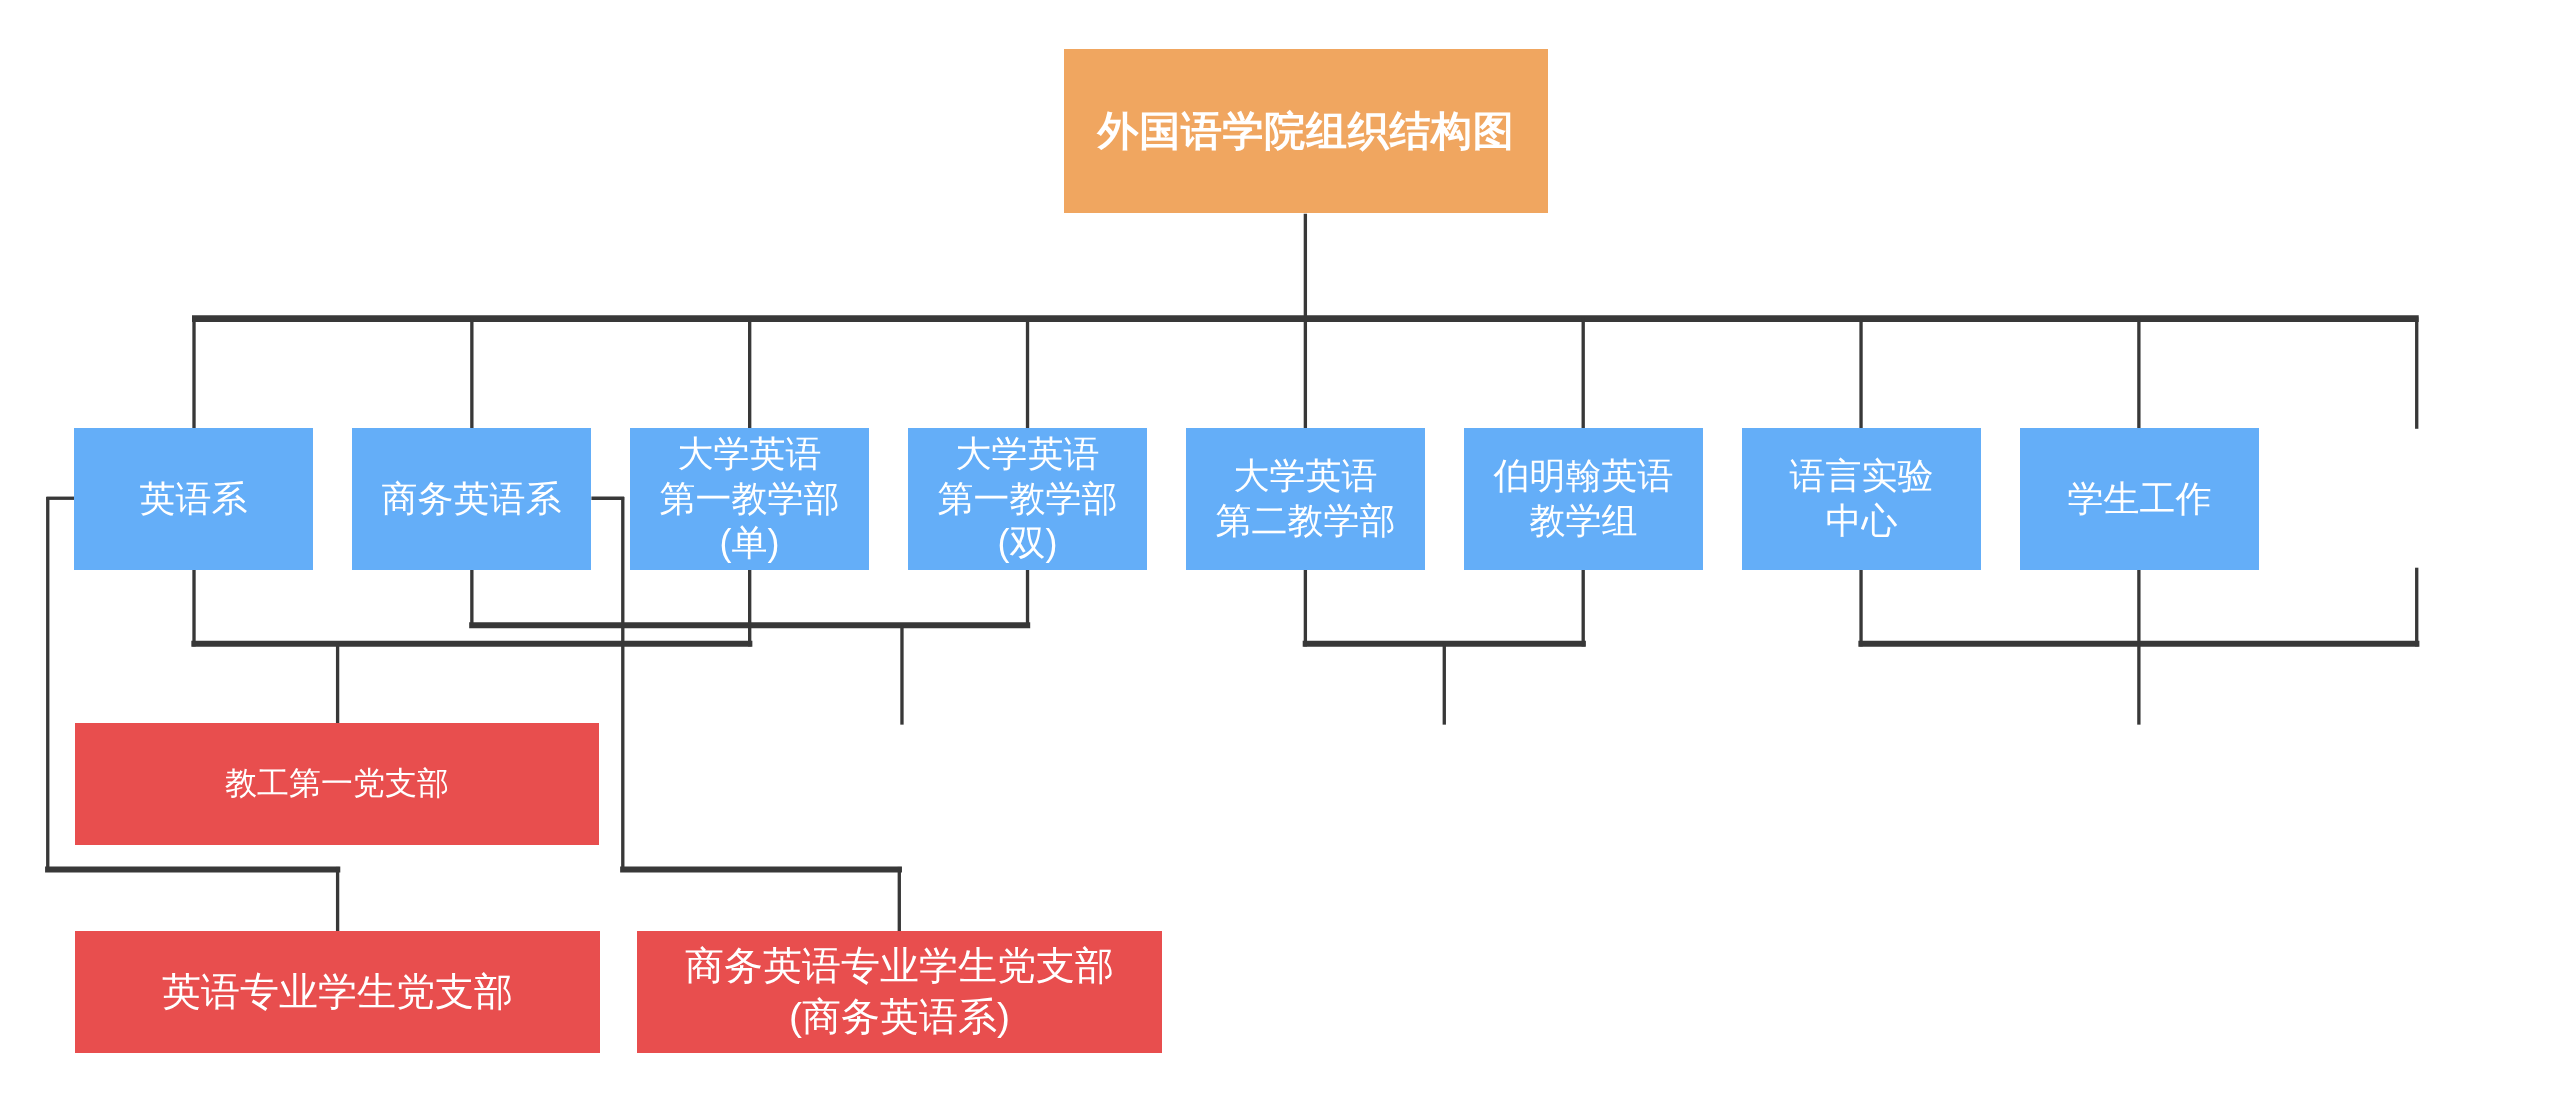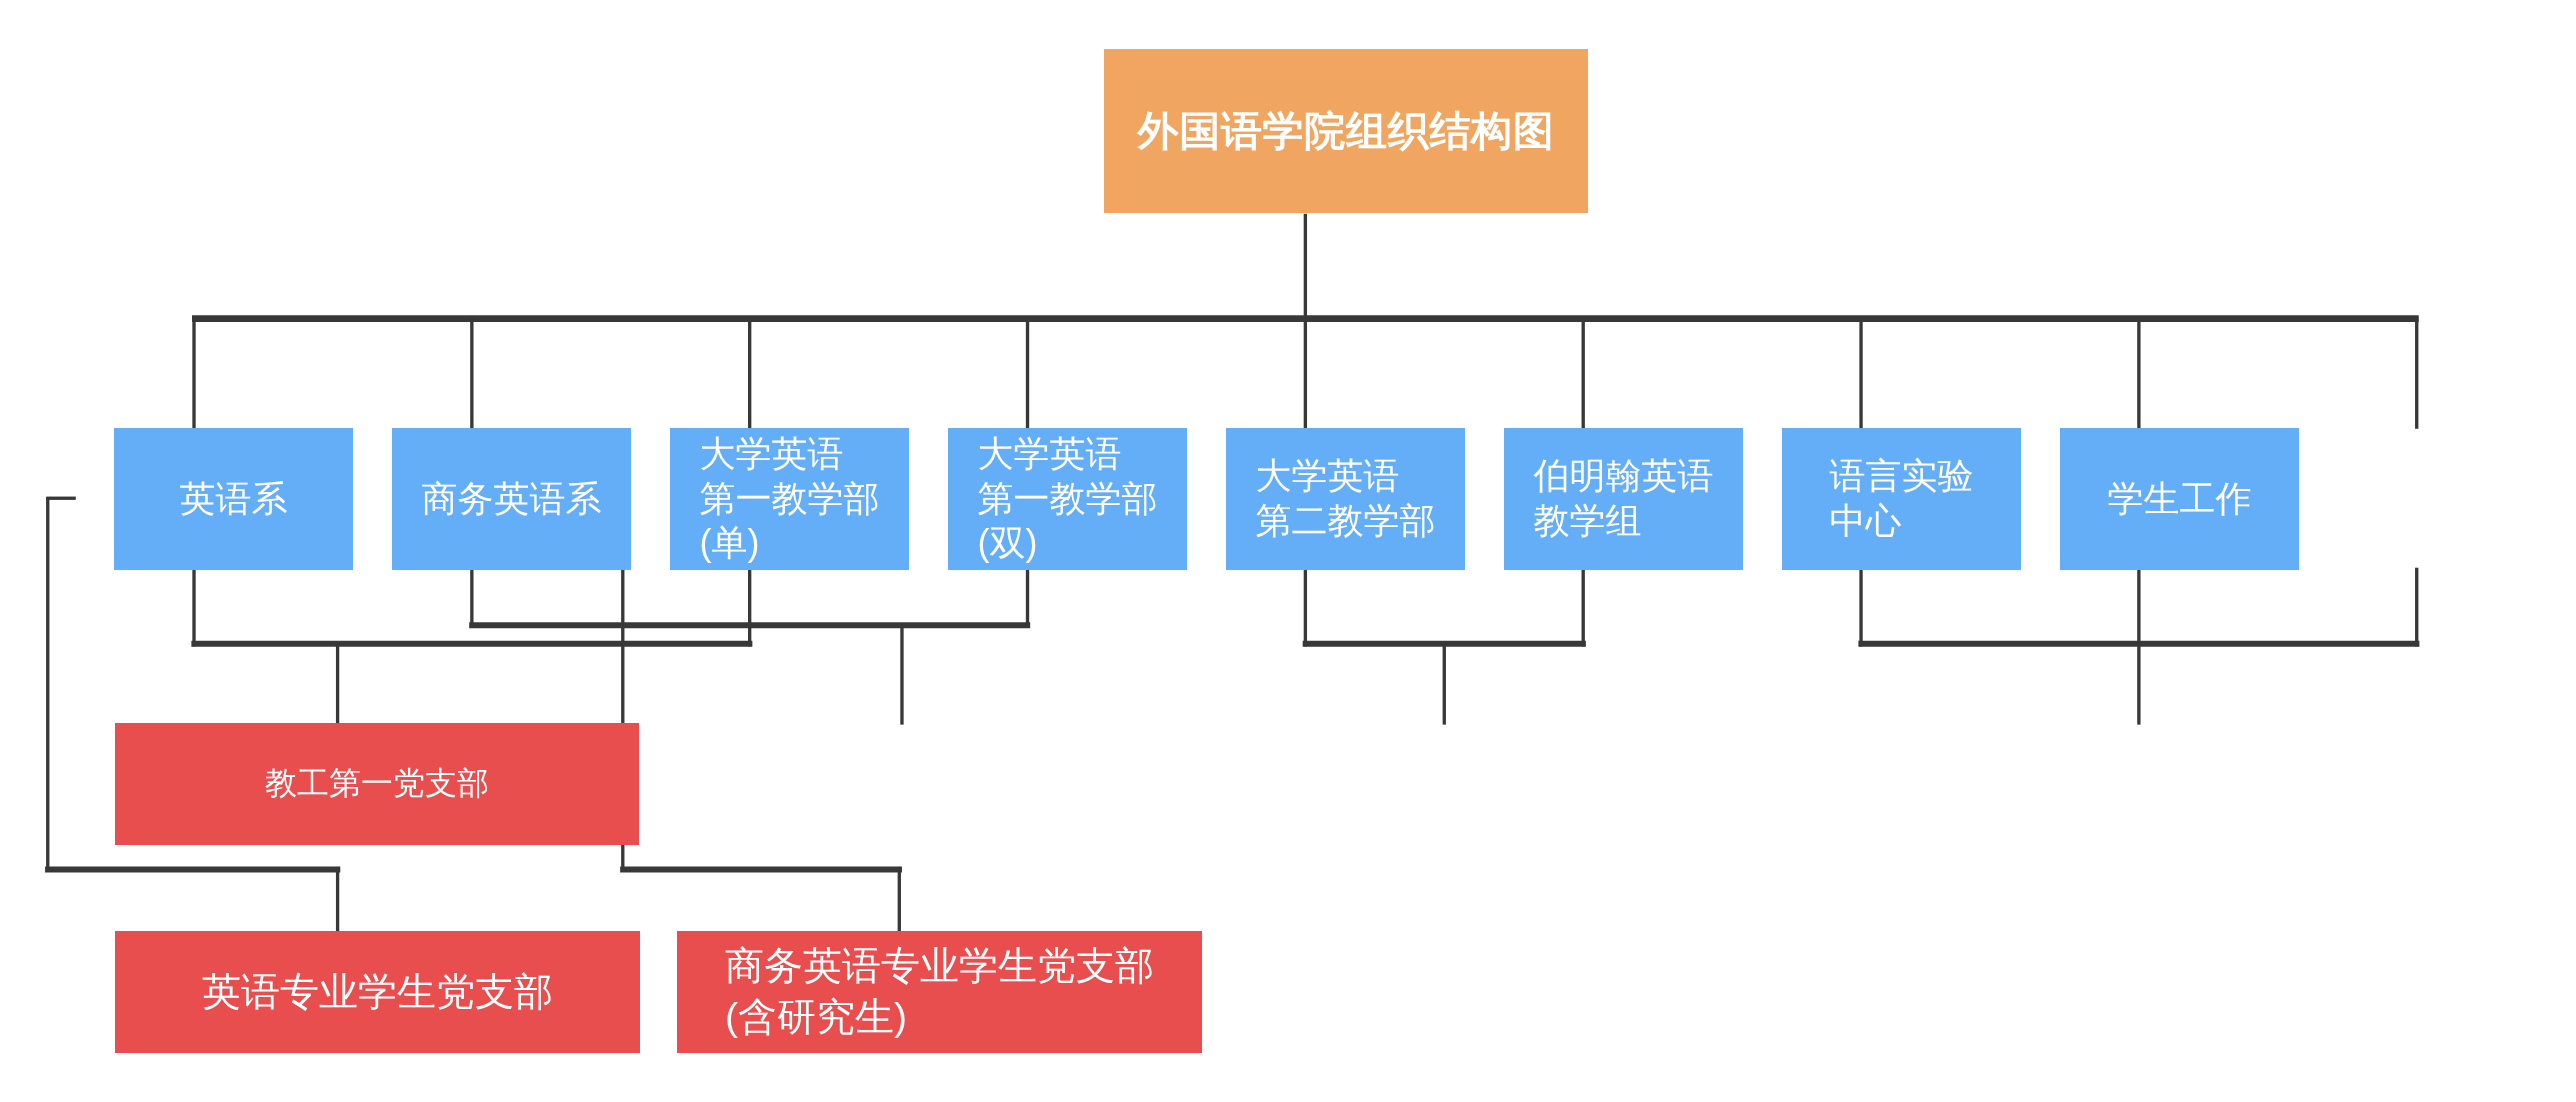--- a/index.html
+++ b/index.html
@@ -19,23 +19,22 @@
     font-family:"Liberation Sans","DejaVu Sans",sans-serif;
   }
   .connectors{position:absolute;left:0;top:0;width:2576px;height:1102px;}
   .connectors line{stroke:var(--line);}
   .lv{stroke-width:5px;}
   .lh{stroke-width:9px;}
   .lb{stroke-width:10px;}
   .node{
     position:absolute;
     display:flex;align-items:center;justify-content:center;
-    text-align:left;
+    text-align:center;
     color:var(--text);
-    margin-left:40px;
   }
   .label{white-space:pre-line;display:block;}
   .root{
     left:1064px;top:49px;width:484px;height:164px;
     background:var(--root-fill);
     font-size:41px;font-weight:700;letter-spacing:0.7px;
   }
   .dept{
     width:239px;height:142px;top:428px;
     background:var(--department-fill);
@@ -157,17 +156,17 @@
 
   <div class="node party p1">
     <span class="label">教工第一党支部</span>
   </div>
 
   <div class="node student s1">
     <span class="label">英语专业学生党支部</span>
   </div>
   <div class="node student s2">
     <span class="label">商务英语专业学生党支部
-(含研究生)</span>
+(商务英语系)</span>
   </div>
 
 </div>
 
 
 </body></html>

